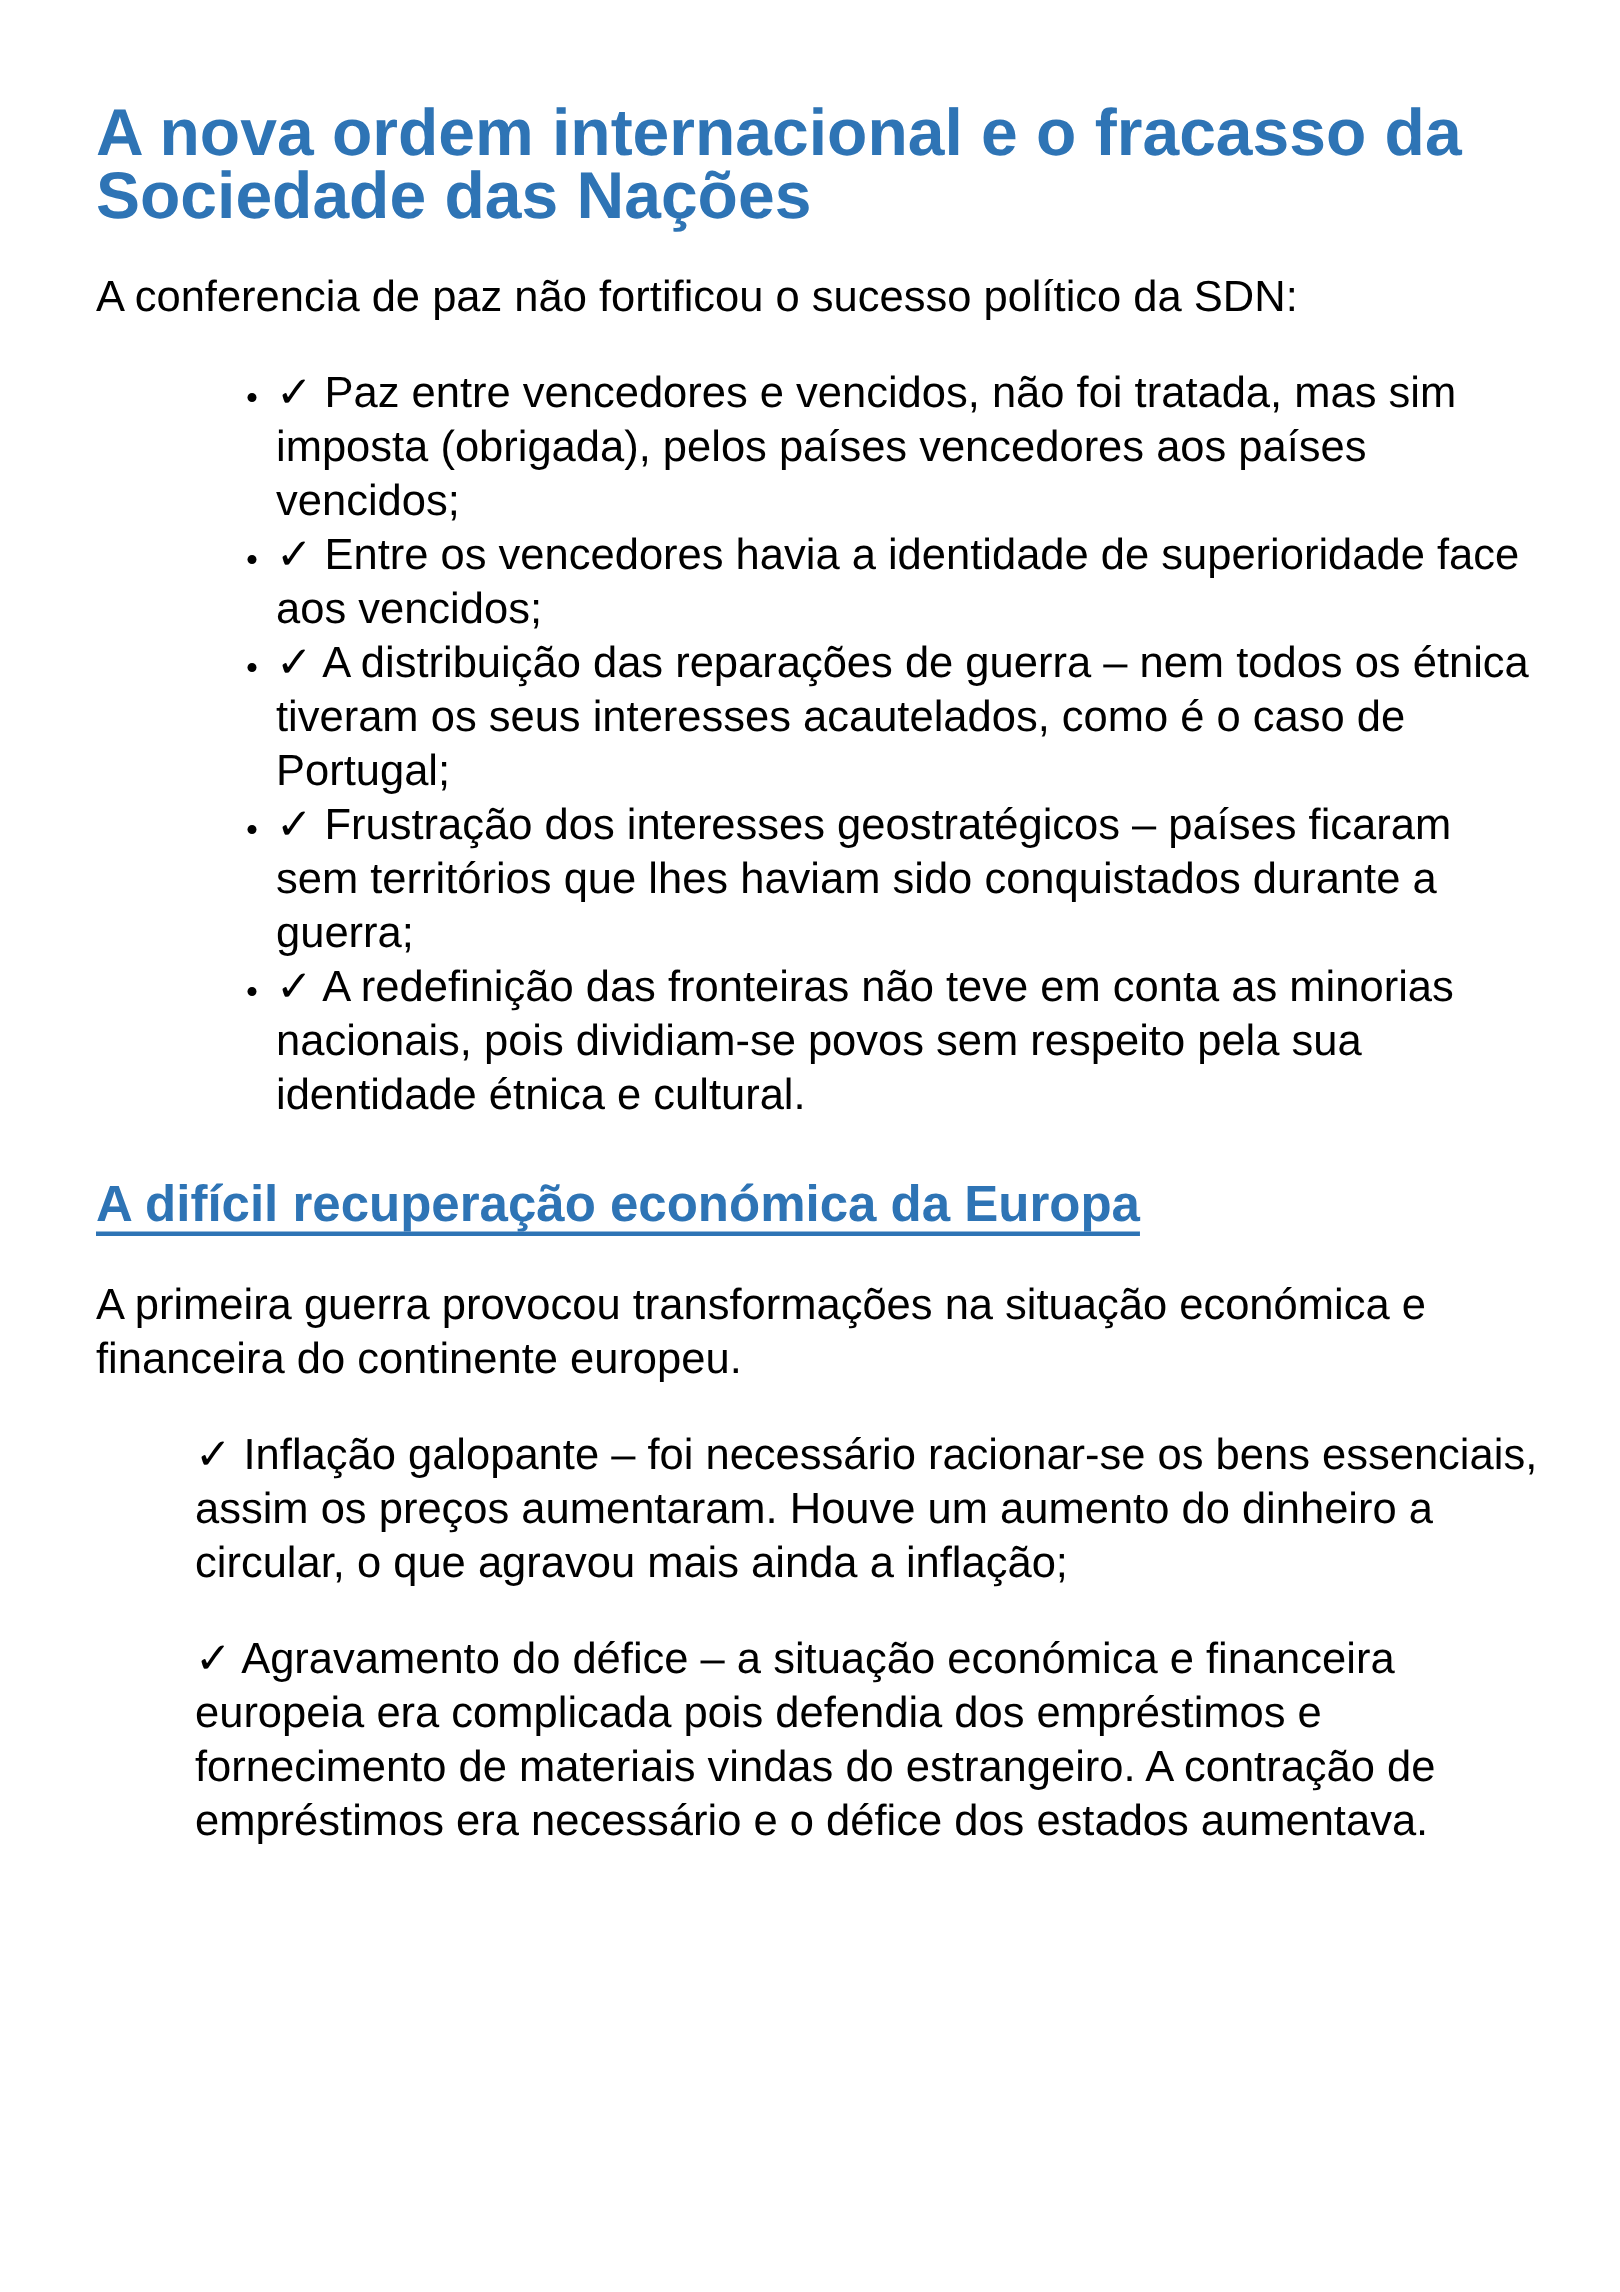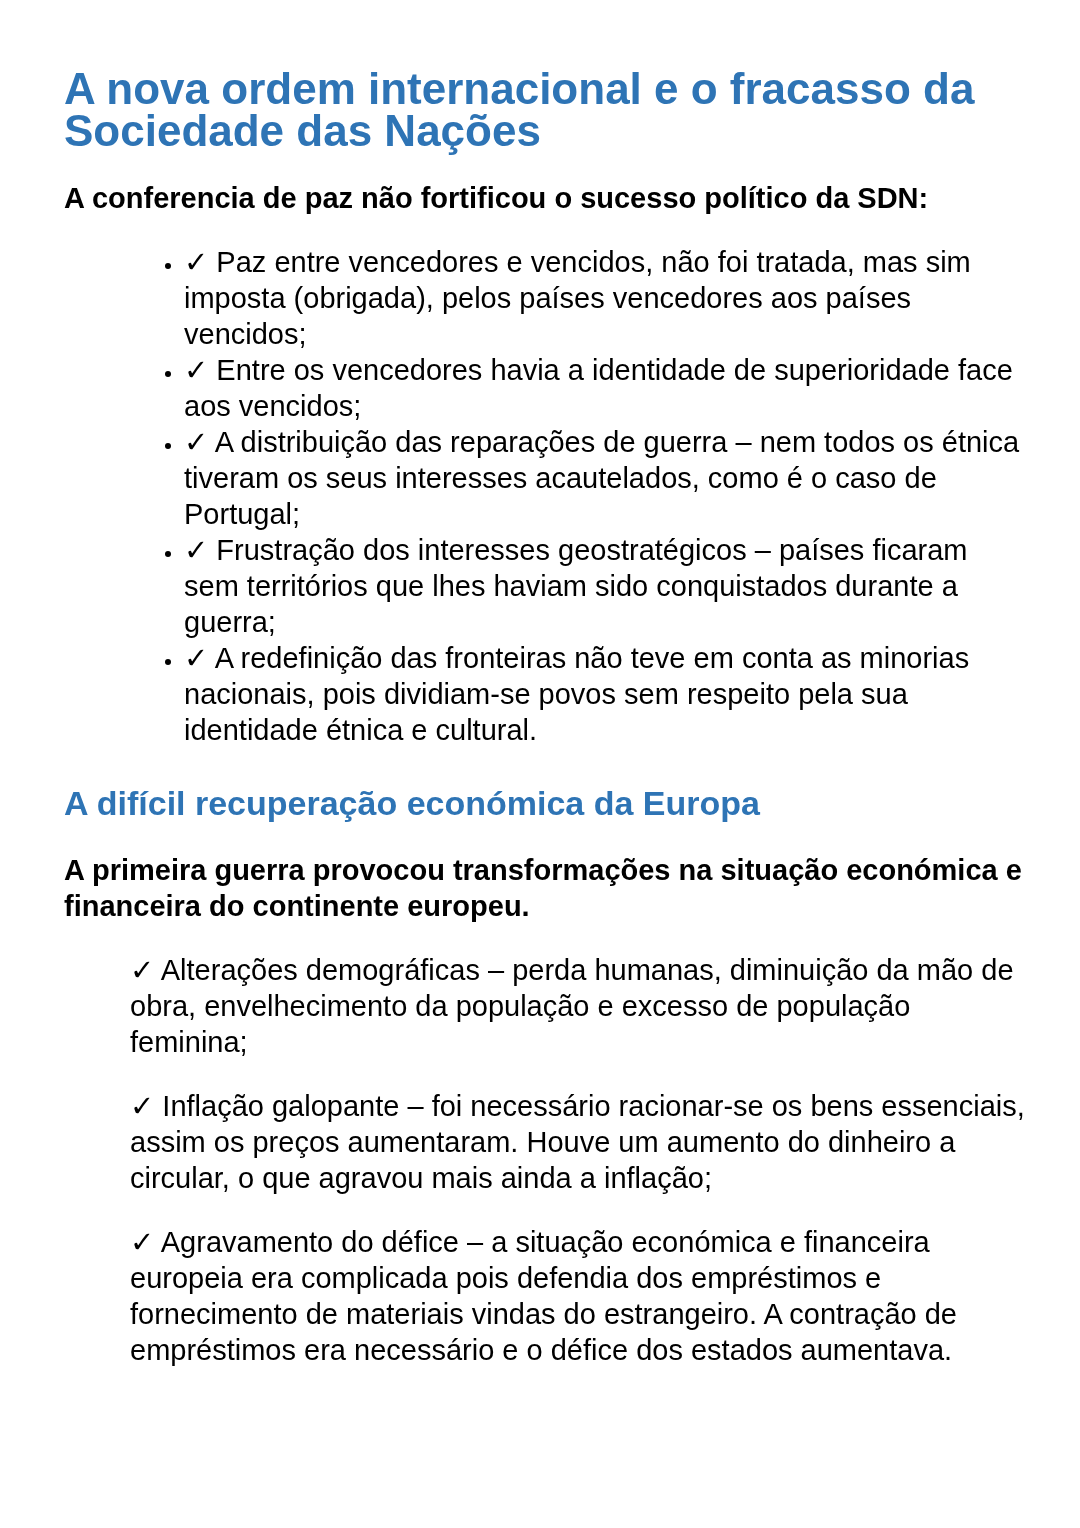--- a/index.html
+++ b/index.html
@@ -26,26 +26,26 @@
     line-height: 42px;
     font-weight: bold;
     margin: 0 0 28px 0;
   }
   h2.doc-heading {
     color: #2E74B5;
     font-size: 34px;
     line-height: 42px;
     font-weight: bold;
     margin: 34px 0 28px 0;
+    text-decoration: underline;
     text-decoration-thickness: 3px;
     text-underline-offset: 7px;
   }
   p.body-para {
     margin: 0 0 28px 0;
-    font-weight: bold;
   }
   ul.check-list {
     margin: 0 0 28px 0;
     padding-left: 120px;
     list-style: disc outside;
   }
   ul.check-list li {
     margin: 0;
     padding-left: 0;
   }
@@ -75,20 +75,19 @@
     <li>✓ Frustração dos interesses geostratégicos – países ficaram sem territórios que lhes haviam sido conquistados durante a guerra;</li>
     <li>✓ A redefinição das fronteiras não teve em conta as minorias nacionais, pois dividiam-se povos sem respeito pela sua identidade étnica e cultural.</li>
   </ul>
 
 
 
   <h2 class="doc-heading">A difícil recuperação económica da Europa</h2>
 
   <p class="body-para">A primeira guerra provocou transformações na situação económica e financeira do continente europeu.</p>
 
-  <div class="check-para">✓ Alterações demográficas – perda humanas, diminuição da mão de obra, envelhecimento da população e excesso de população feminina;</div>
 
 
   <div class="check-para">✓ Inflação galopante – foi necessário racionar-se os bens essenciais, assim os preços aumentaram. Houve um aumento do dinheiro a circular, o que agravou mais ainda a inflação;</div>
 
   <div class="check-para">✓ Agravamento do défice – a situação económica e financeira europeia era complicada pois defendia dos empréstimos e fornecimento de materiais vindas do estrangeiro. A contração de empréstimos era necessário e o défice dos estados aumentava.</div>
 
 </div>
 
 </body></html>

